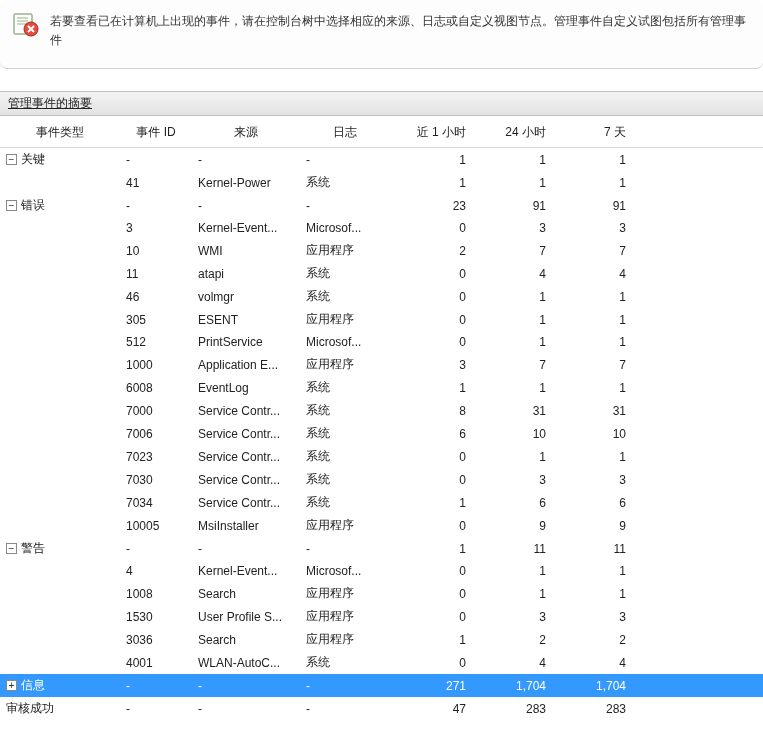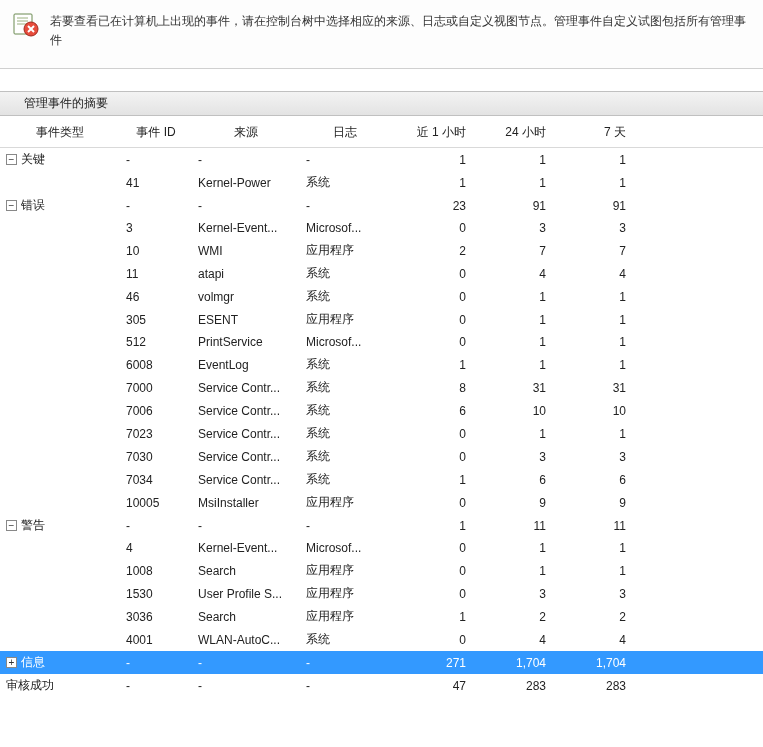--- a/index.html
+++ b/index.html
@@ -11,20 +11,21 @@
       height: 747px;
       overflow: hidden;
     }
     .top-banner {
       display: flex;
       align-items: flex-start;
       padding: 10px 12px 18px 12px;
       gap: 10px;
       border-bottom: 1px solid #d0d0d0;
       background: #fdfdfd;
+      border-radius: 7px;
     }
     .top-banner .icon-wrap {
       width: 28px;
       height: 28px;
       flex-shrink: 0;
       display: flex;
       align-items: center;
       justify-content: center;
     }
     .top-banner .desc {
@@ -33,23 +34,24 @@
       padding-top: 2px;
     }
     .section-spacer {
       height: 22px;
       background: #fff;
     }
     .section-header {
       background: linear-gradient(#f3f3f3, #e3e3e3);
       border-top: 1px solid #c0c0c0;
       border-bottom: 1px solid #c0c0c0;
-      padding: 3px 24px;
+      padding: 3px 8px;
       font-size: 12px;
       color: #222;
+      text-decoration: underline;
     }
     .table-wrap {
       padding: 0;
     }
     table {
       border-collapse: collapse;
       width: 100%;
       table-layout: fixed;
     }
     col.c-type   { width: 120px; }
@@ -298,20 +300,35 @@
           <td class="num">1</td>
           <td></td>
         </tr>
         <tr>
           <td>
             <span class="tree-cell">
               <span class="tree-pad"></span>
               <span></span>
             </span>
           </td>
+          <td>1000</td>
+          <td>Application E...</td>
+          <td>应用程序</td>
+          <td class="num">3</td>
+          <td class="num">7</td>
+          <td class="num">7</td>
+          <td></td>
+        </tr>
+        <tr>
+          <td>
+            <span class="tree-cell">
+              <span class="tree-pad"></span>
+              <span></span>
+            </span>
+          </td>
           <td>6008</td>
           <td>EventLog</td>
           <td>系统</td>
           <td class="num">1</td>
           <td class="num">1</td>
           <td class="num">1</td>
           <td></td>
         </tr>
         <tr>
           <td>

